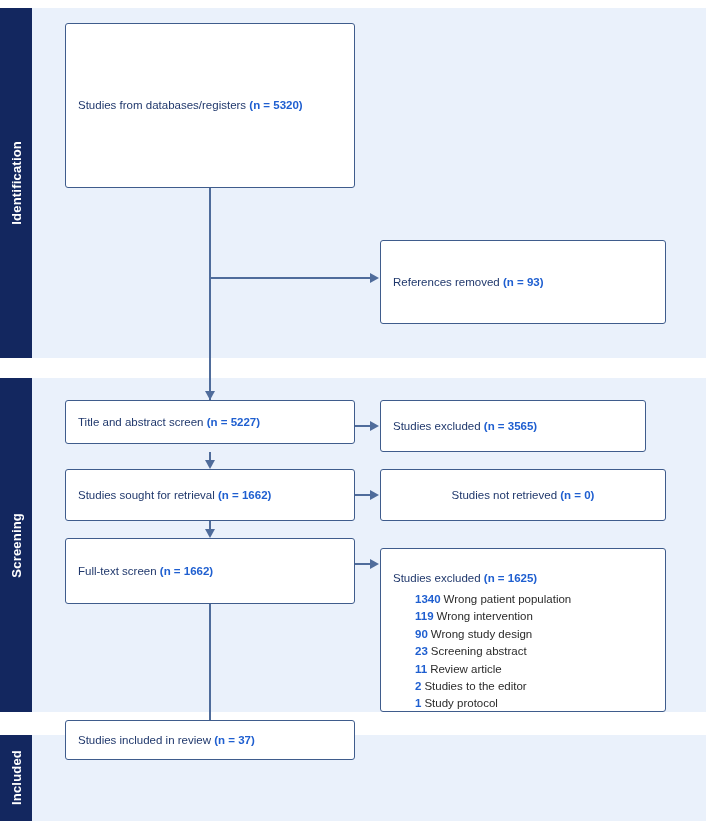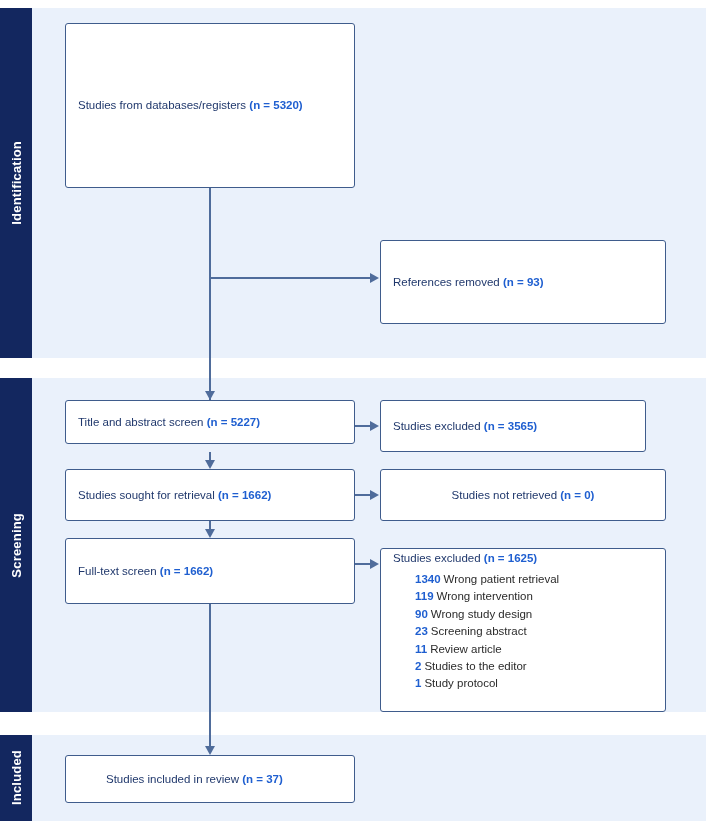--- a/index.html
+++ b/index.html
@@ -69,25 +69,25 @@
 
   
   #box-databases      { left: 65px;  top: 23px;  width: 290px; height: 165px; }
   #box-refs-removed   { left: 380px; top: 228px; width: 286px; height: 84px; margin-top: 12px; }
   #box-title-abstract { left: 65px;  top: 400px; width: 290px; height: 44px;  }
   #box-excluded-ta    { left: 380px; top: 400px; width: 266px; height: 52px;  }
   #box-sought         { left: 65px;  top: 469px; width: 290px; height: 52px;  }
   #box-not-retrieved  { left: 380px; top: 469px; width: 286px; height: 52px; justify-content: center;  }
   #box-fulltext       { left: 65px;  top: 538px; width: 290px; height: 66px;  }
   #box-excluded-ft    { left: 380px; top: 548px; width: 286px; height: 164px; }
-  #box-included       { left: 65px;  top: 755px; width: 290px; height: 48px; padding-left: 28px;  }
+  #box-included       { left: 65px;  top: 720px; width: 290px; height: 40px;  }
 
   
   #box-excluded-ft { align-items: flex-start; }
-  #box-excluded-ft .box-text { padding-top: 1px; }
+  #box-excluded-ft .box-text { padding-top: 9px; margin-top: 12px; }
   .reason-list {
     list-style: none;
     margin: 4px 0 0 0;
     padding: 0 0 0 22px;
   }
   .reason-list li {
     font-size: 11.5px;
     color: #2b2b2b;
     line-height: 1.52;
     white-space: nowrap;
@@ -235,21 +235,21 @@
     </div>
   </div>
 
   <div class="box" id="box-excluded-ft">
     <div class="box-text">
       <div>
         <span>Studies excluded</span>
         <span class="count">(n = 1625)</span>
       </div>
       <ul class="reason-list" id="exclusion-reasons">
-          <li><span class="rcount">1340</span><span>Wrong patient retrieval</span></li>
+          <li><span class="rcount">1340</span><span>Wrong patient population</span></li>
           <li><span class="rcount">119</span><span>Wrong intervention</span></li>
           <li><span class="rcount">90</span><span>Wrong study design</span></li>
           <li><span class="rcount">23</span><span>Screening abstract</span></li>
           <li><span class="rcount">11</span><span>Review article</span></li>
           <li><span class="rcount">2</span><span>Studies to the editor</span></li>
           <li><span class="rcount">1</span><span>Study protocol</span></li>
         </ul>
     </div>
   </div>
 

